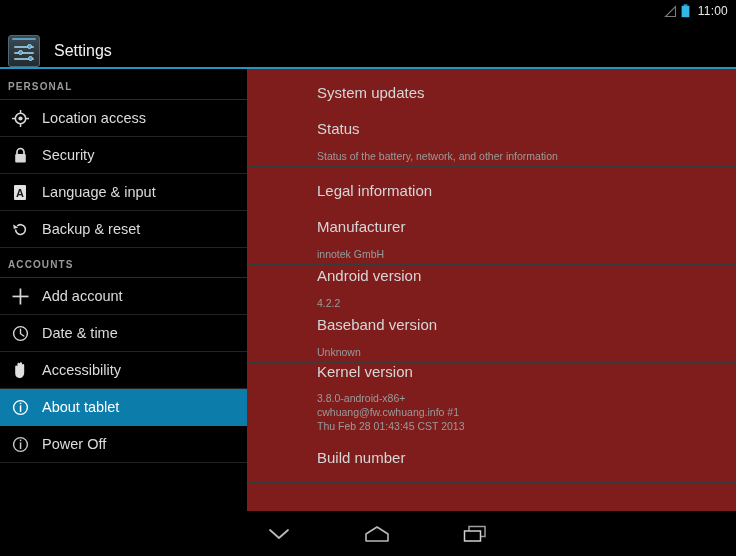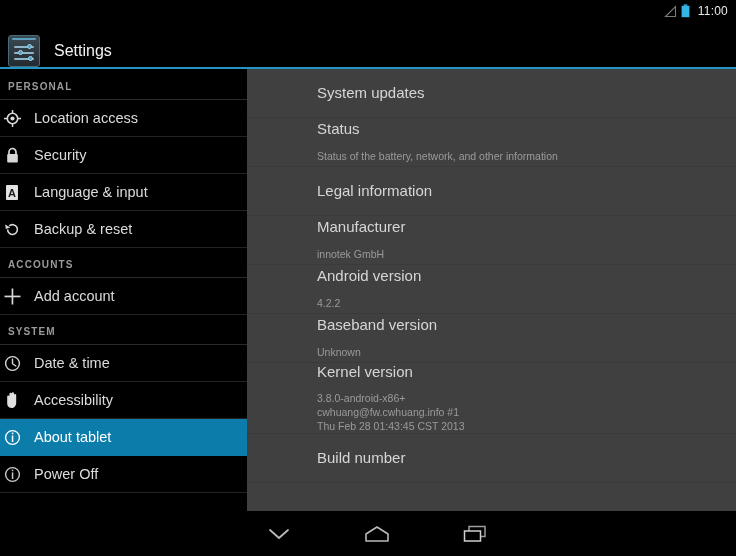--- a/index.html
+++ b/index.html
@@ -87,36 +87,37 @@
     color: #9a9a9a;
     font-size: 10px;
     font-weight: bold;
     letter-spacing: 1.1px;
     padding: 11px 0 7px 8px;
     border-bottom: 1px solid #2b2b2b;
   }
   .nav-item {
     height: 37px;
     display: flex; align-items: center;
+    padding-left: 8px;
     border-bottom: 1px solid #232323;
     cursor: pointer;
   }
   .nav-item.selected { background: #0c7cab; border-bottom-color: #0c7cab; }
   .nav-icon {
     width: 24px; flex: 0 0 24px;
     display: flex; align-items: center; justify-content: center;
     margin-right: 10px;
   }
   .nav-label { color: #dcdcdc; font-size: 14.5px; line-height: 1; }
   .nav-item.selected .nav-label { color: #ffffff; }
 
   
   #main-panel {
     flex: 1;
-    background: #404040;
+    background: #7f1d1d;
     overflow: hidden;
     position: relative;
   }
   .pref-row {
     padding: 0 0 0 70px;
     border-bottom: 1px solid #3a3a3a;
     cursor: pointer;
     display: flex; flex-direction: column; justify-content: center;
   }
   .pref-row.h1 { height: 49px; }
@@ -231,21 +232,20 @@
       <div class="nav-item">
         <span class="nav-icon">
           <svg width="19" height="19" viewBox="0 0 19 19">
             <rect x="8.6" y="1.5" width="1.7" height="16" fill="#d8d8d8"></rect>
             <rect x="1.5" y="8.6" width="16" height="1.7" fill="#d8d8d8"></rect>
           </svg>
         </span>
         <span class="nav-label">Add account</span>
       </div>
 
-      <div class="section-head">SYSTEM</div>
 
       <div class="nav-item">
         <span class="nav-icon">
           <svg width="17" height="17" viewBox="0 0 17 17">
             <circle cx="8.5" cy="8.5" r="6.9" fill="none" stroke="#d8d8d8" stroke-width="1.4"></circle>
             <path d="M8.5 4.2 V8.7 L11.8 11" fill="none" stroke="#d8d8d8" stroke-width="1.4" stroke-linecap="round"></path>
           </svg>
         </span>
         <span class="nav-label">Date &amp; time</span>
       </div>

